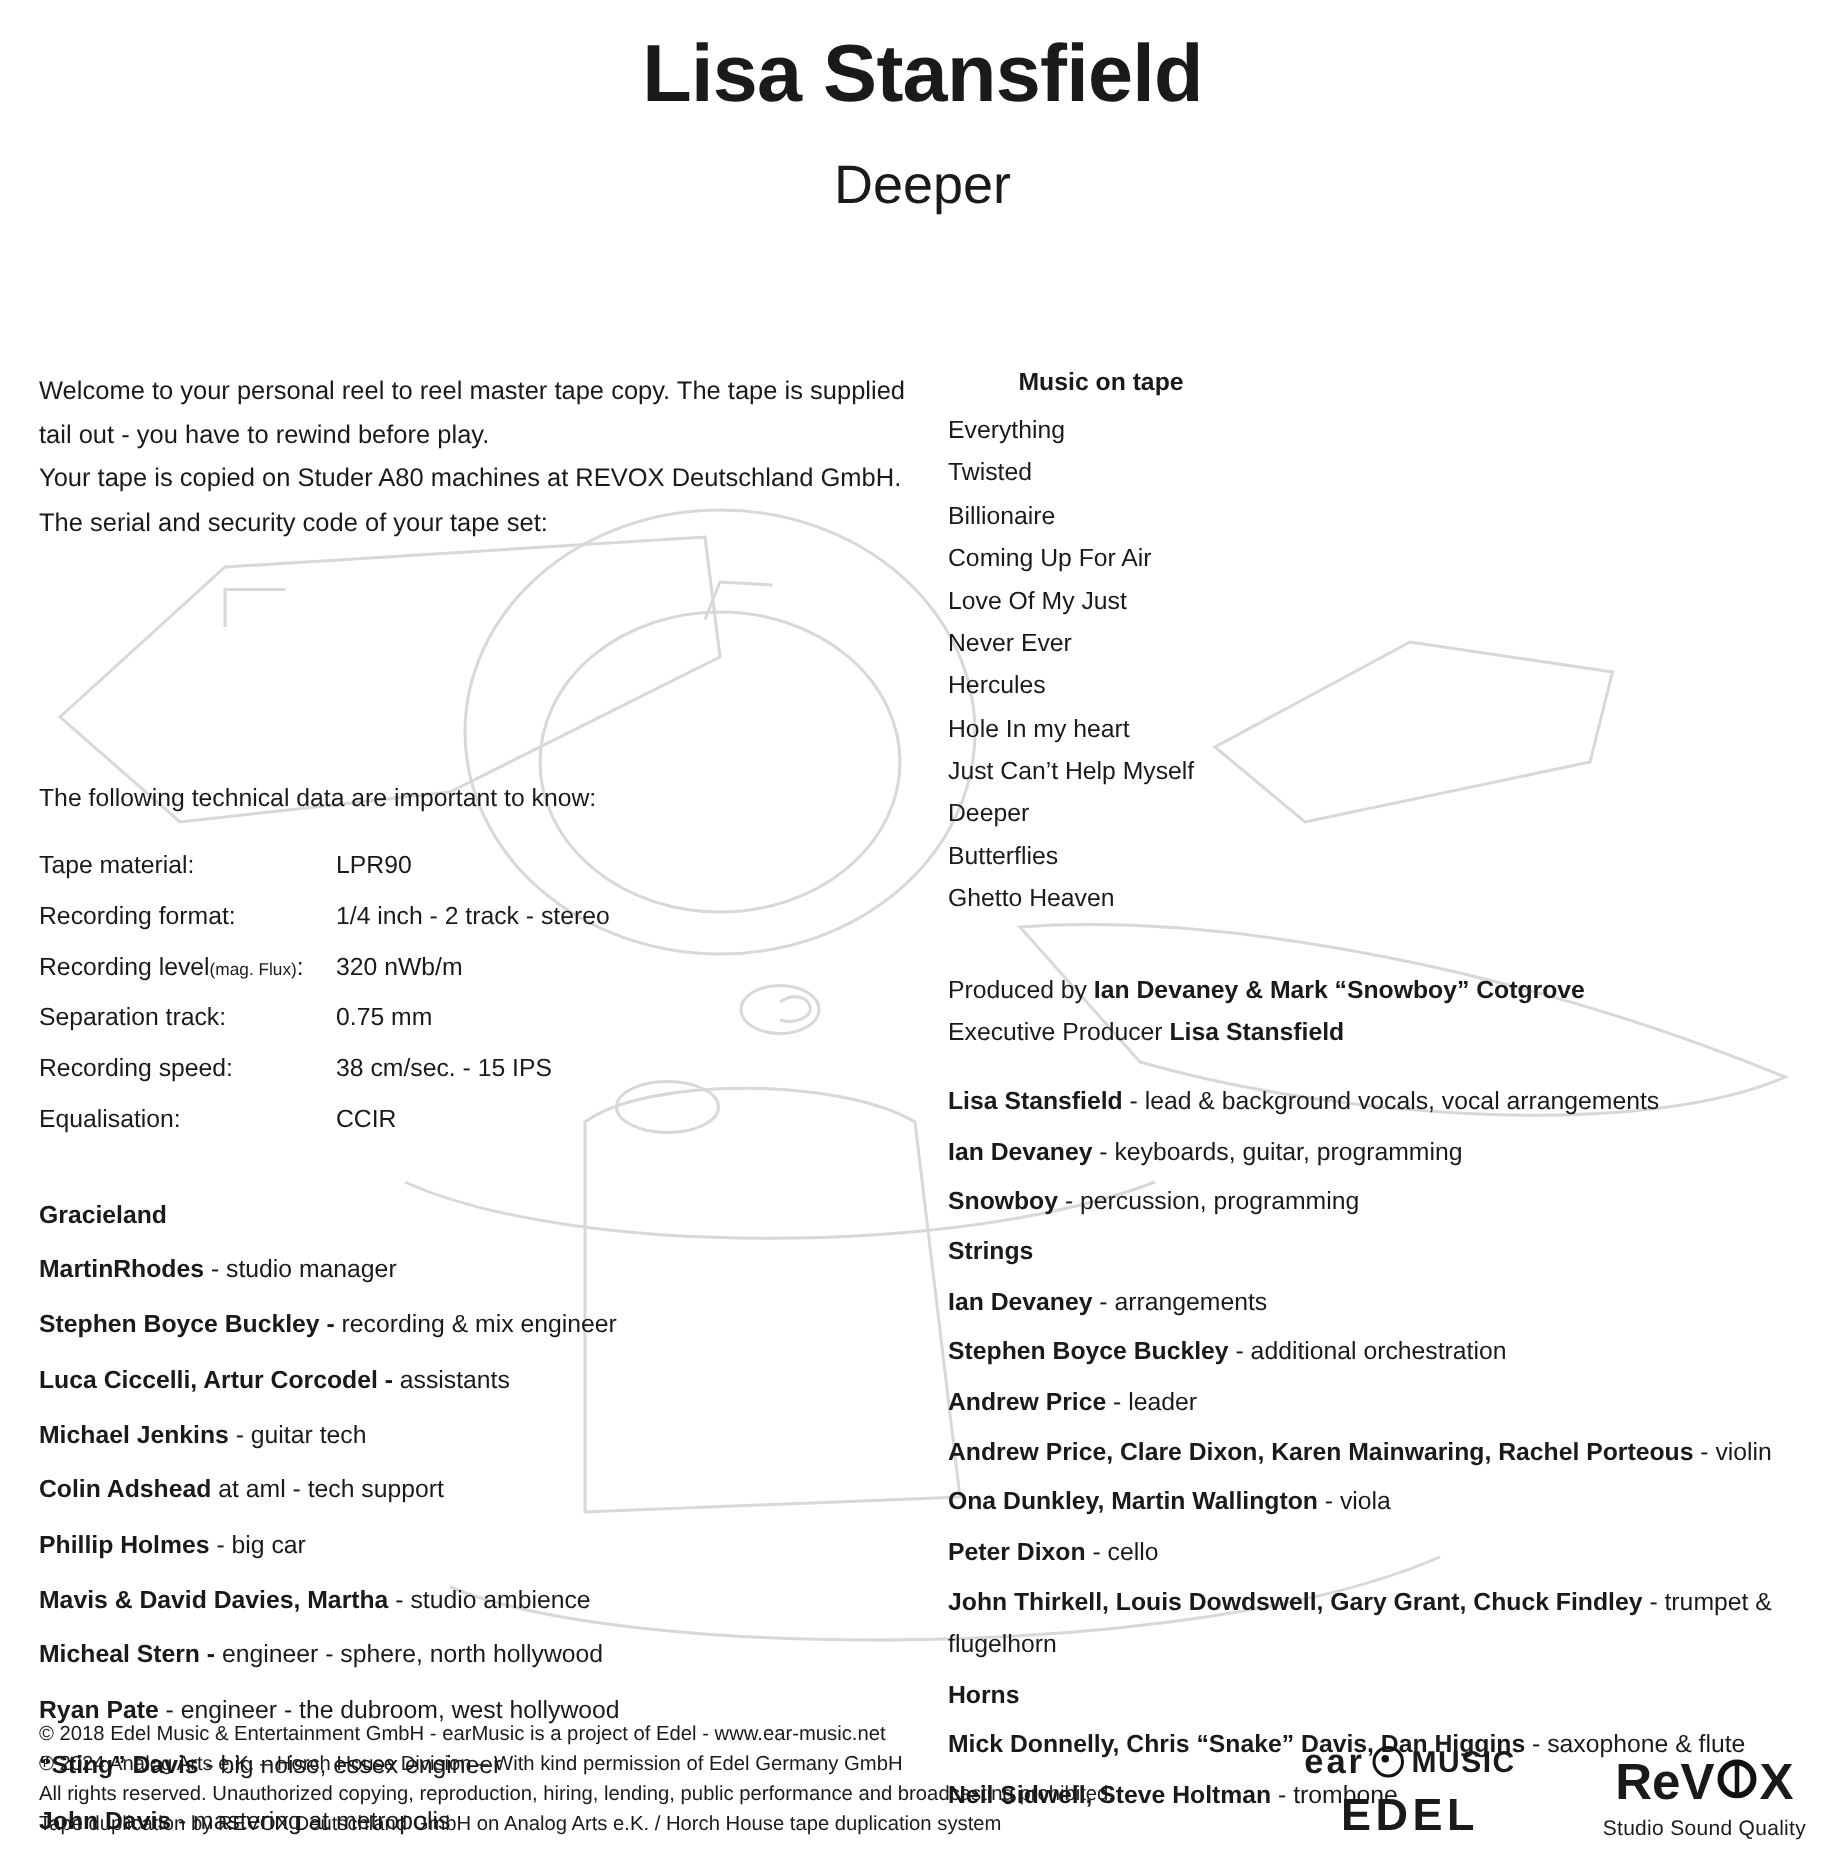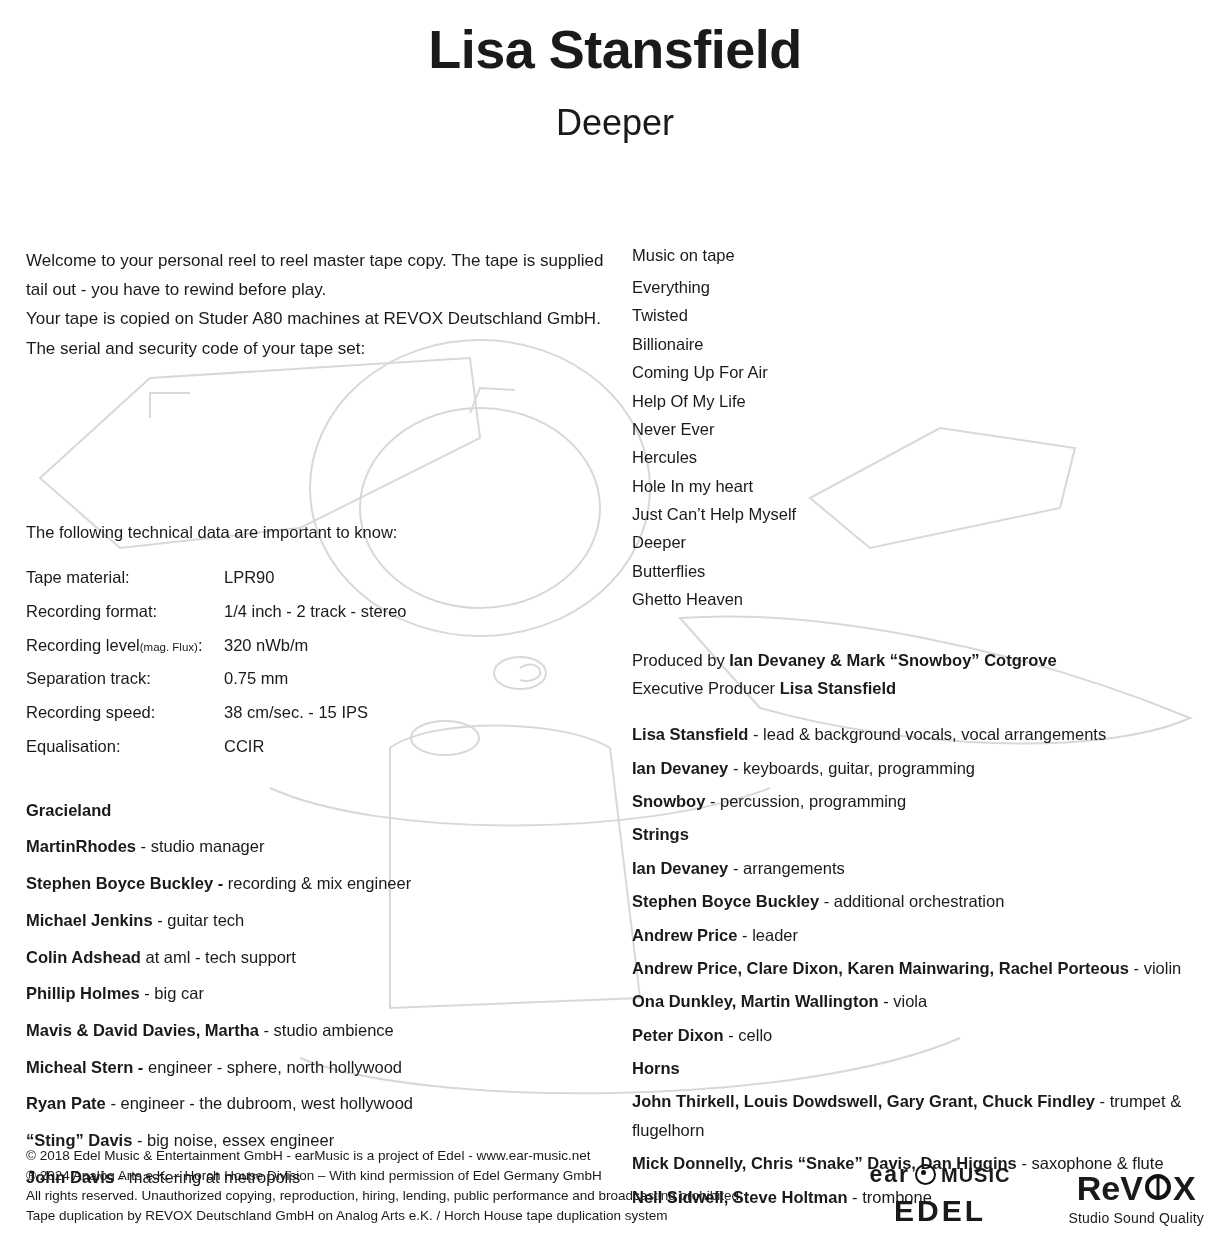--- a/index.html
+++ b/index.html
@@ -100,22 +100,23 @@
     font-size: 16.5px;
     line-height: 1.68;
   }
   .credits-left .row {
     margin-bottom: 9px;
   }
   b, strong { font-weight: bold; }
 
   .rt-head {
     font-size: 16.5px;
-    font-weight: normal;
+    font-weight: bold;
     margin-bottom: 8px;
+    margin-left: 47px;
   }
   .track {
     font-size: 16.5px;
     line-height: 1.72;
   }
   .prod-block {
     margin-top: 32px;
     font-size: 16.5px;
     line-height: 1.72;
   }
@@ -267,39 +268,40 @@
             <td class="label"><span>Equalisation:</span></td>
             <td>CCIR</td>
           </tr>
         </tbody>
           </table>
 
         <div class="credits-left">
           <div class="row"><b>Gracieland</b></div>
           <div class="row"><b>MartinRhodes</b><span> - studio manager</span></div>
           <div class="row"><b>Stephen Boyce Buckley -</b><span> recording &amp; mix engineer</span></div>
+          <div class="row"><b>Luca Ciccelli, Artur Corcodel -</b><span> assistants</span></div>
           <div class="row"><b>Michael Jenkins</b><span> - guitar tech</span></div>
           <div class="row"><b>Colin Adshead</b><span> at aml - tech support</span></div>
           <div class="row"><b>Phillip Holmes</b><span> - big car</span></div>
           <div class="row"><b>Mavis &amp; David Davies, Martha</b><span> - studio ambience</span></div>
           <div class="row"><b>Micheal Stern -</b><span> engineer - sphere, north hollywood</span></div>
           <div class="row"><b>Ryan Pate</b><span> - engineer - the dubroom, west hollywood</span></div>
           <div class="row"><b>“Sting” Davis</b><span> - big noise, essex engineer</span></div>
           <div class="row"><b>John Davis</b><span>  - mastering at metropolis</span></div>
         </div>
       </div>
 
       <div class="col-right">
         <div class="rt-head">Music on tape</div>
         <div>
           <div class="track">Everything</div>
           <div class="track">Twisted</div>
           <div class="track">Billionaire</div>
           <div class="track">Coming Up For Air</div>
-          <div class="track">Help Of My Life</div>
+          <div class="track">Love Of My Just</div>
           <div class="track">Never Ever</div>
           <div class="track">Hercules</div>
           <div class="track">Hole In my heart</div>
           <div class="track">Just Can’t Help Myself</div>
           <div class="track">Deeper</div>
           <div class="track">Butterflies</div>
           <div class="track">Ghetto Heaven</div>
         </div>
 
         <div class="prod-block">
@@ -311,22 +313,22 @@
           <div class="row"><b>Lisa Stansfield</b><span> - lead &amp; background vocals, vocal arrangements</span></div>
           <div class="row"><b>Ian Devaney</b><span> - keyboards, guitar, programming</span></div>
           <div class="row"><b>Snowboy</b><span> - percussion, programming</span></div>
           <div class="row"><b>Strings</b><span></span></div>
           <div class="row"><b>Ian Devaney</b><span> - arrangements</span></div>
           <div class="row"><b>Stephen Boyce Buckley</b><span> - additional orchestration</span></div>
           <div class="row"><b>Andrew Price</b><span> - leader</span></div>
           <div class="row"><b>Andrew Price, Clare Dixon, Karen Mainwaring, Rachel Porteous</b><span> - violin</span></div>
           <div class="row"><b>Ona Dunkley, Martin Wallington</b><span> - viola</span></div>
           <div class="row"><b>Peter Dixon</b><span> - cello</span></div>
+          <div class="row"><b>John Thirkell, Louis Dowdswell, Gary Grant, Chuck Findley</b><span> - trumpet &amp; flugelhorn</span></div>
           <div class="row"><b>Horns</b><span></span></div>
-          <div class="row"><b>John Thirkell, Louis Dowdswell, Gary Grant, Chuck Findley</b><span> - trumpet &amp; flugelhorn</span></div>
           <div class="row"><b>Mick Donnelly, Chris “Snake” Davis, Dan Higgins</b><span> - saxophone &amp; flute</span></div>
           <div class="row"><b>Neil Sidwell, Steve Holtman</b><span> - trombone</span></div>
         </div>
       </div>
     </div>
   </div>
 
   <div class="footer">
     <div class="footer-text">
       <div>© 2018 Edel Music &amp; Entertainment GmbH - earMusic is a project of Edel - www.ear-music.net</div>

